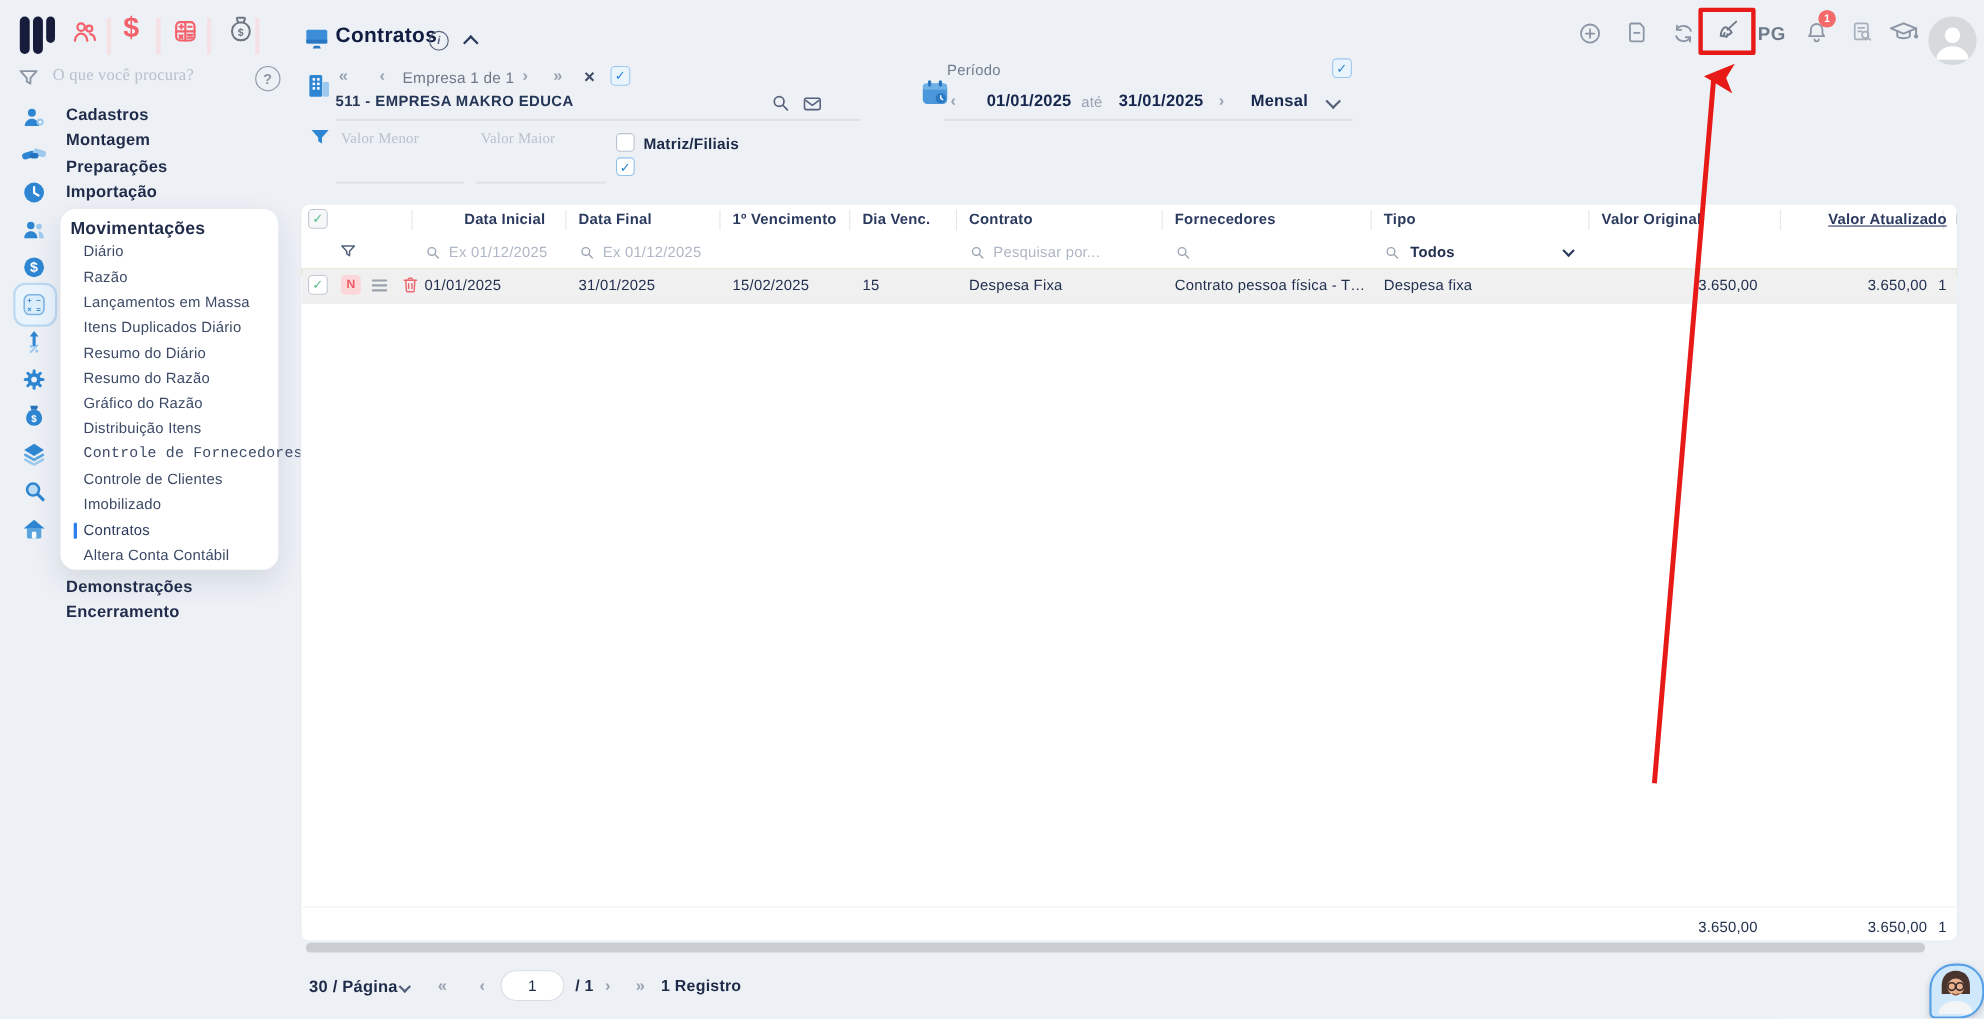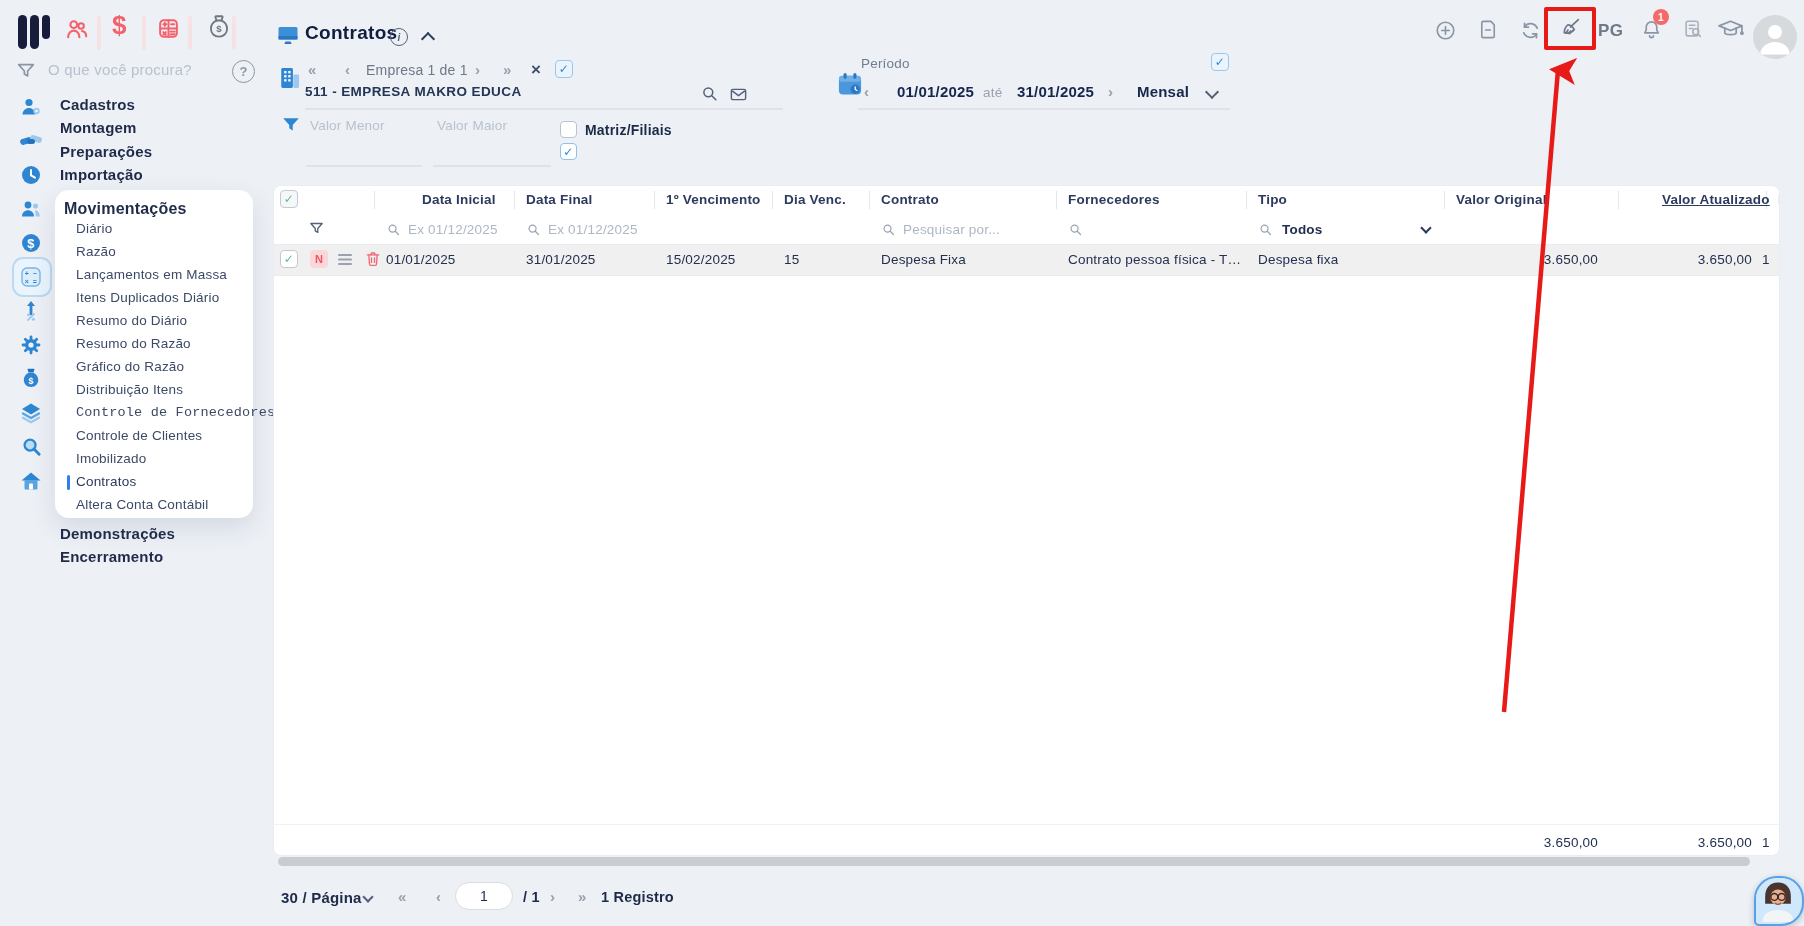--- a/index.html
+++ b/index.html
@@ -1,21 +1,21 @@
 <!DOCTYPE html>
 <html><head>
 <meta charset="utf-8">
 <style>
   html,body{margin:0;padding:0;background:#edf1f6;font-family:"Liberation Sans","DejaVu Sans",sans-serif;}
   .app{position:relative;width:1804px;height:926px;background:#edf1f6;overflow:hidden;letter-spacing:.2px;}
   .abs{position:absolute;}
   .ic{display:block;}
   
   .sep{width:4px;height:34px;border-radius:2px;background:#f6e1e4;}
-  .search-input{border:none;outline:none;background:transparent;font-family:Liberation Sans, sans-serif;font-size:15px;color:#3c4a66;width:160px;letter-spacing:.2px;}
+  .search-input{border:none;outline:none;background:transparent;font-family:Liberation Serif, serif;font-size:15px;color:#3c4a66;width:160px;letter-spacing:.2px;}
   .search-input::placeholder{color:#b9c1cd;}
   .help{width:21px;height:21px;border-radius:50%;border:1.6px solid #8b95a4;color:#8b95a4;font-size:13px;font-weight:700;display:flex;align-items:center;justify-content:center;}
   
   .sec{font-size:15px;font-weight:700;color:#1f2b49;cursor:pointer;}
   .popup{background:#fff;border-radius:14px;box-shadow:0 10px 26px rgba(30,45,80,.12);}
   .popup-title{font-size:16px;font-weight:700;color:#1f2b49;}
   .sub-item{font-size:13.5px;color:#3c4a66;cursor:pointer;white-space:nowrap;}
   .sub-item.active{color:#2b3a5c;font-weight:500;}
   .active-bar{width:3px;height:15px;background:#2f80ed;border-radius:2px;}
   .rail-ring{width:36px;height:36px;border-radius:11px;background:#eaf4fd;border:2px solid #bcd9f2;}

